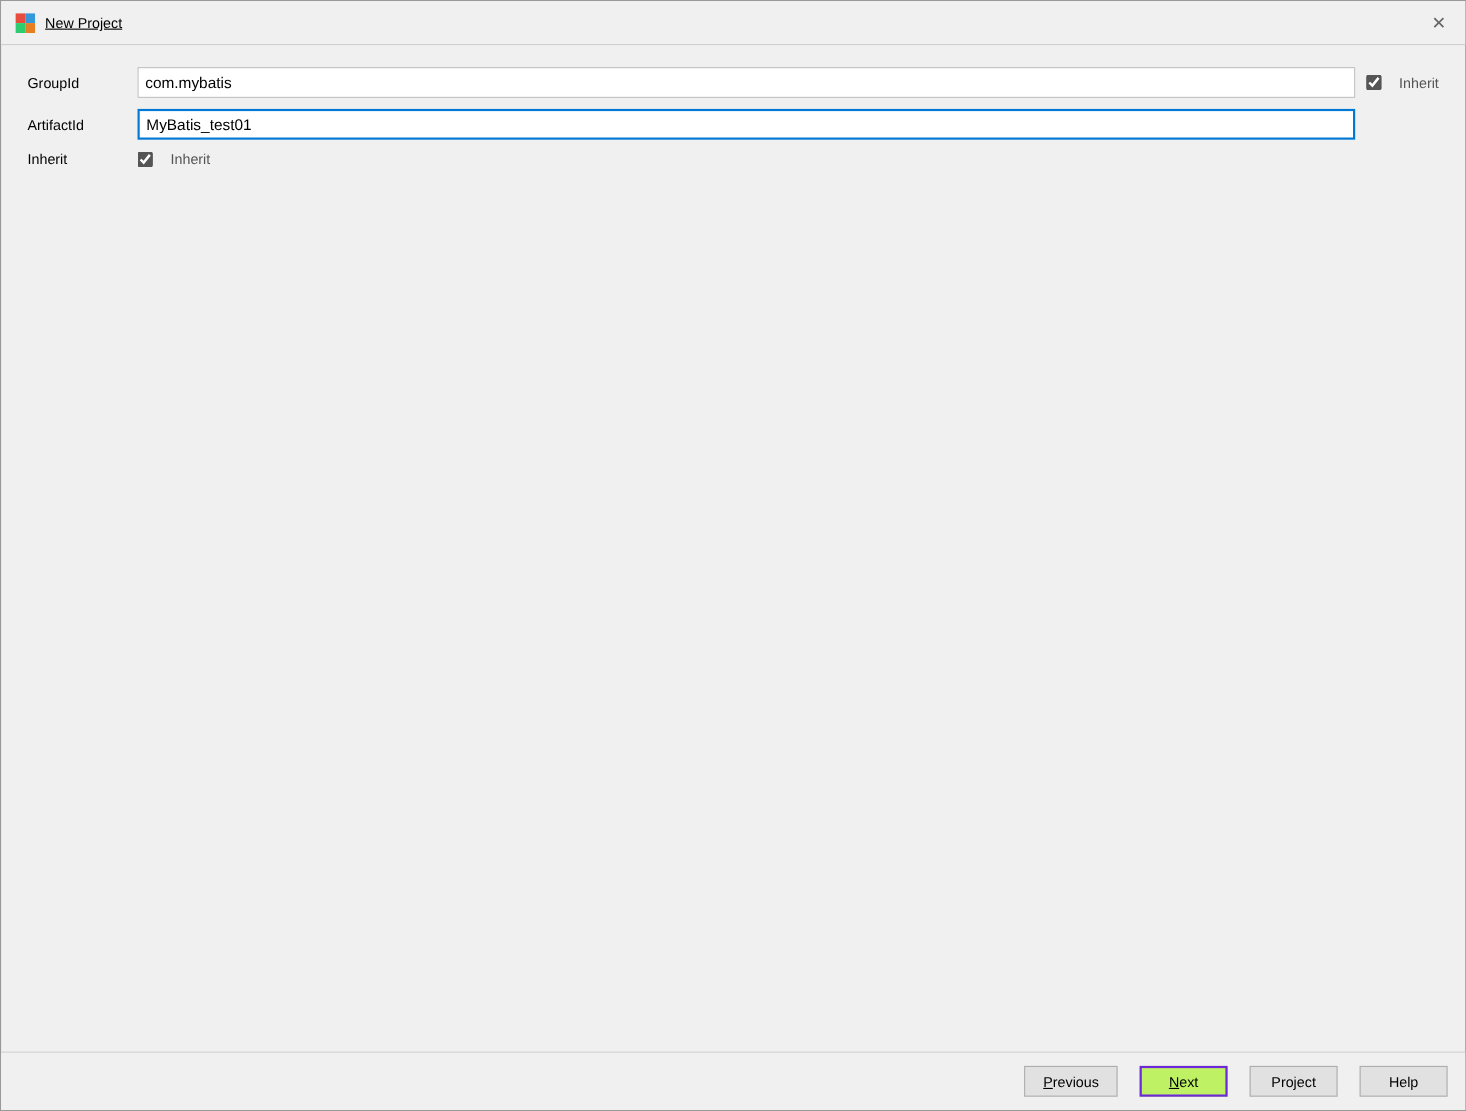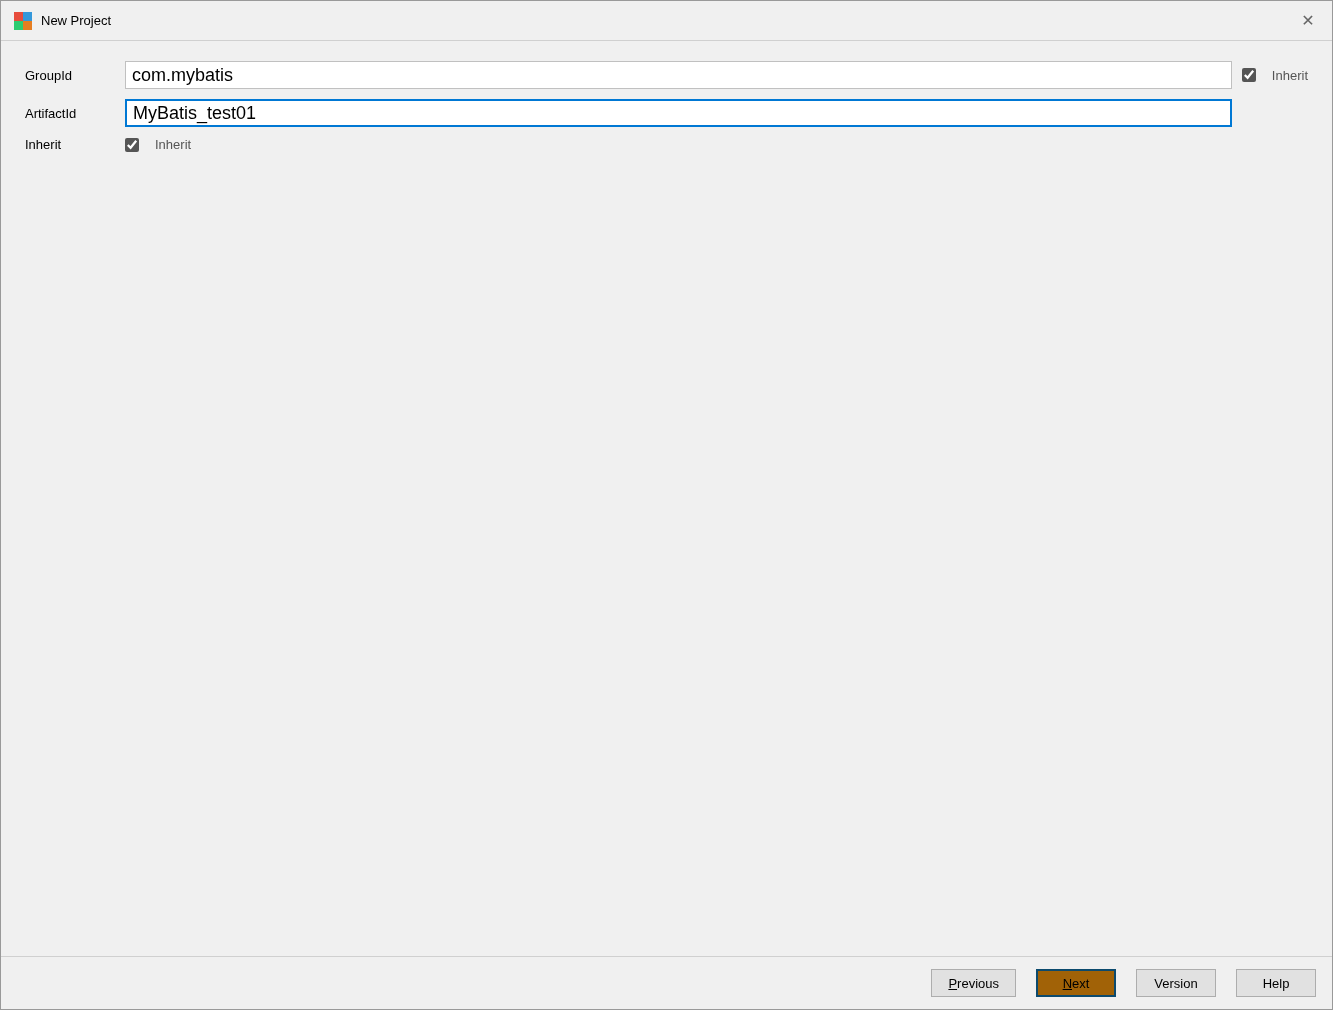--- a/index.html
+++ b/index.html
@@ -36,20 +36,21 @@
       display: flex;
       align-items: center;
       justify-content: space-between;
       height: 40px;
     }
 
     .title-bar-left {
       display: flex;
       align-items: center;
       gap: 8px;
+      text-decoration: underline;
     }
 
     .app-icon {
       width: 20px;
       height: 20px;
       display: flex;
       align-items: center;
       justify-content: center;
     }
 
@@ -96,21 +97,21 @@
       color: #000;
       text-align: left;
       padding-right: 8px;
     }
 
     .field-input {
       height: 28px;
       border: 1px solid #c0c0c0;
       background: #fff;
       padding: 2px 6px;
-      font-size: 18px;
+      font-size: 14px;
       outline: none;
       color: #000;
     }
 
     .field-input-active {
       border: 2px solid #0078d4;
     }
 
     .inherit-checkbox {
       display: flex;
@@ -144,22 +145,22 @@
       border: 1px solid #adadad;
       background: #e1e1e1;
       cursor: pointer;
       color: #000;
       display: flex;
       align-items: center;
       justify-content: center;
     }
 
     .btn-primary {
-      border: 2px solid #0c4a6e;
-      background: #a16207;
+      border: 2px solid #6d28d9;
+      background: #bef264;
       color: #000;
     }
 
     .btn-underline-char {
       text-decoration: underline;
     }
 
     .no-inherit-space {
       visibility: hidden;
     }
@@ -208,20 +209,20 @@
   </div>
 
   <div class="footer">
     <button class="btn">
       <span><span class="btn-underline-char">P</span>revious</span>
     </button>
     <button class="btn btn-primary">
       <span><span class="btn-underline-char">N</span>ext</span>
     </button>
     <button class="btn">
-      <span>Version</span>
+      <span>Project</span>
     </button>
     <button class="btn">
       <span>Help</span>
     </button>
   </div>
 
 </div>
 
 </body></html>

